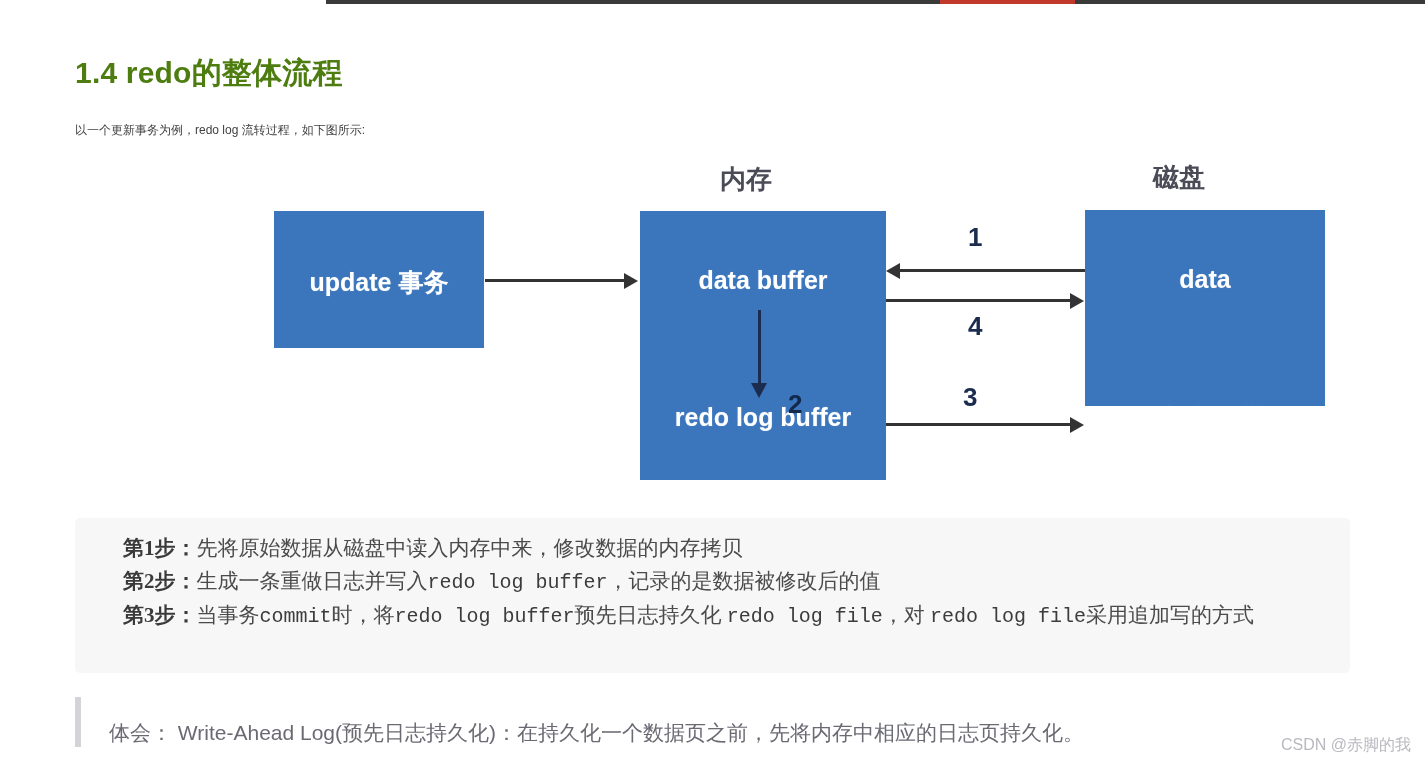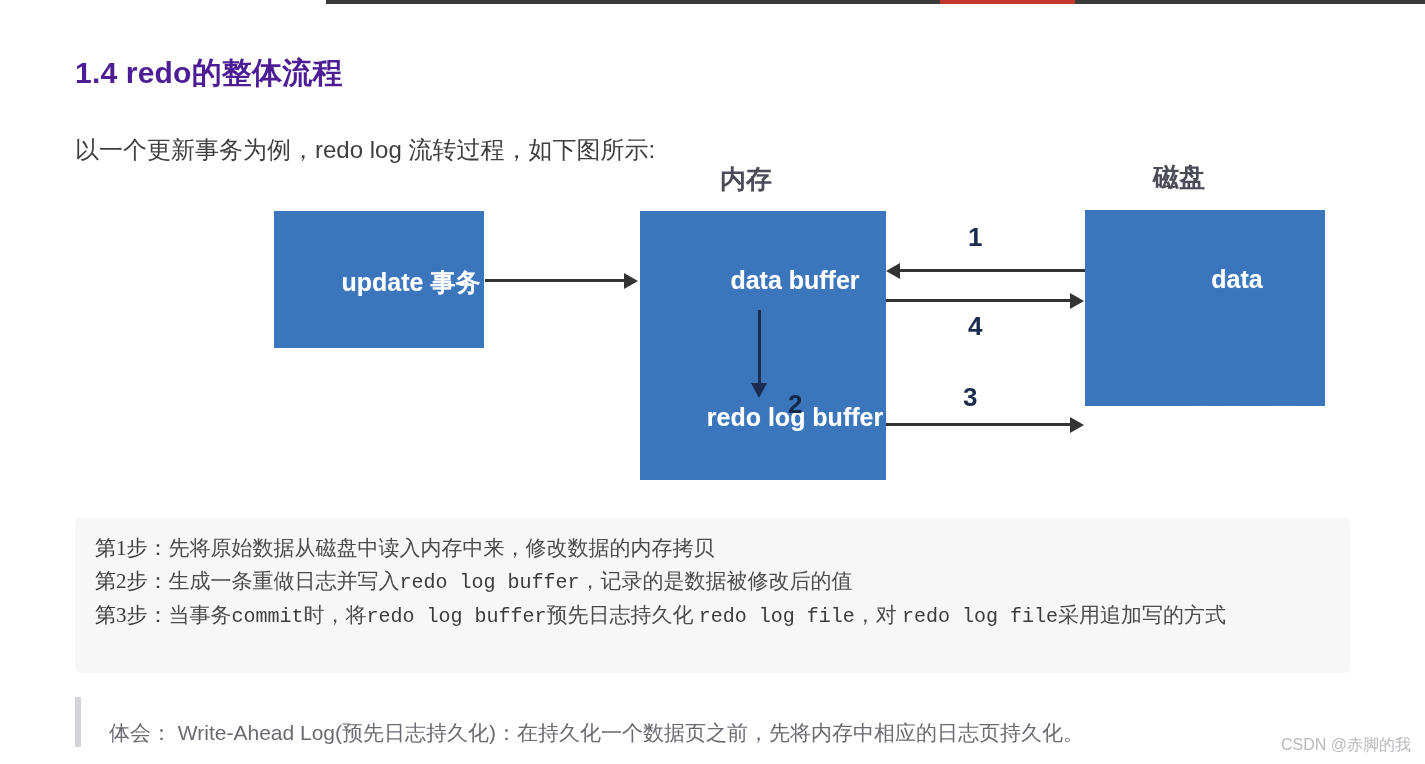--- a/index.html
+++ b/index.html
@@ -36,29 +36,29 @@
   }
 
   
   .page-title {
     position: absolute;
     left: 75px;
     top: 33px;
     font-size: 30px;
     font-weight: bold;
     letter-spacing: 0.2px;
-    color: #4c1d95;
+    color: #4d7c0f;
     white-space: nowrap;
   }
 
   .intro-paragraph {
     position: absolute;
     left: 75px;
     top: 110px;
-    font-size: 24px;
+    font-size: 12px;
     color: #3f3f3f;
     white-space: nowrap;
   }
 
   
   .figure {
     position: absolute;
     left: 0px;
     top: 150px;
     width: 1425px;
@@ -72,21 +72,20 @@
     box-sizing: border-box;
   }
   .fig-box .box-label {
     position: absolute;
     width: 100%;
     text-align: center;
     font-size: 25px;
     font-weight: bold;
     color: #ffffff;
     text-shadow: 0 0 1px rgba(255,255,255,0.35);
-    padding-left: 32px;
   }
 
   
   #box-update {
     left: 274px;
     top: 61px;      
     width: 210px;
     height: 137px;
   }
   #box-update .box-label { top: 55px; }
@@ -178,22 +177,23 @@
     line-height: 33px;
     color: #4b4b4b;
     white-space: nowrap;
   }
   .step-line .mono {
     font-family: "Liberation Mono", "DejaVu Sans Mono", monospace;
     font-size: 20px;
     color: #3c3c3c;
   }
   .step-line .stepnum {
-    font-weight: normal;
+    font-weight: bold;
     color: #3a3a3a;
+    margin-left: 28px;
   }
 
   
   .blockquote {
     position: absolute;
     left: 75px;
     top: 697px;
     height: 50px;
     padding-left: 28px;
     box-sizing: border-box;

